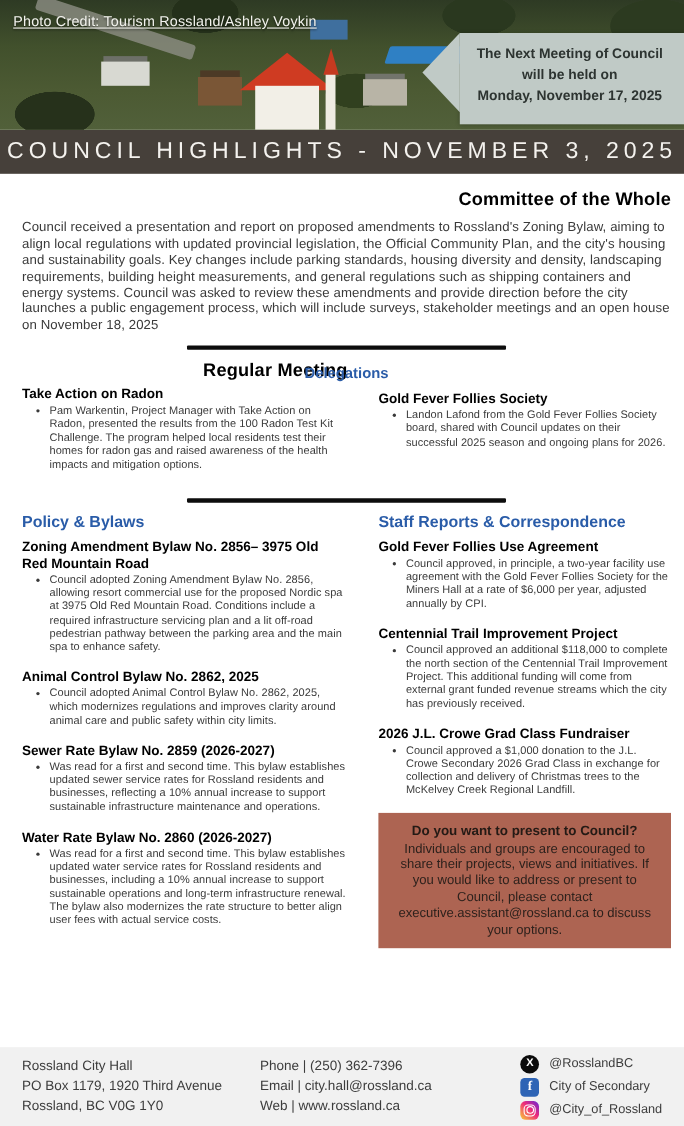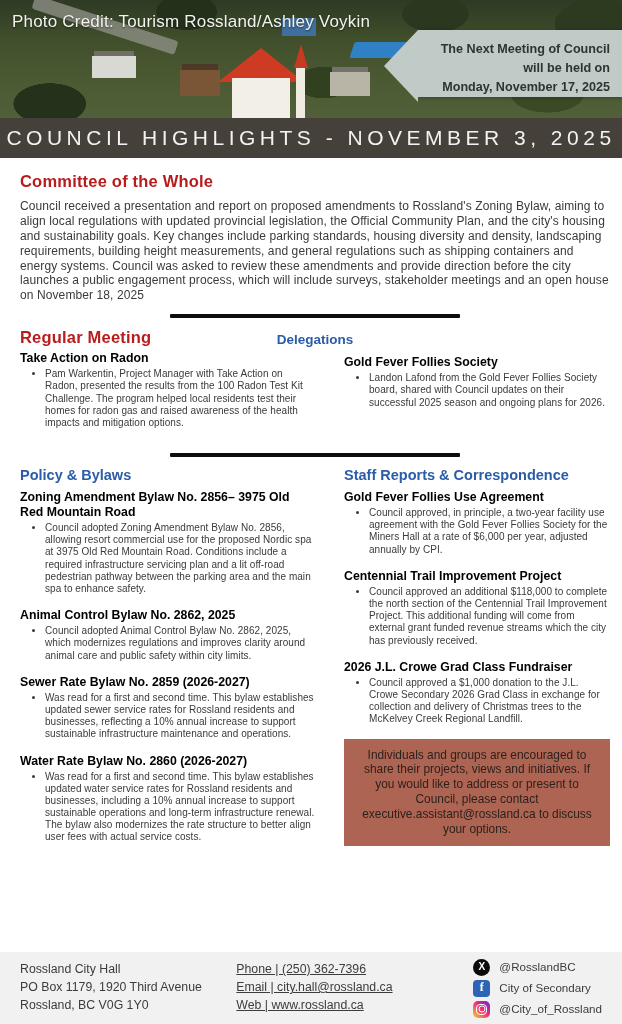--- a/index.html
+++ b/index.html
@@ -28,45 +28,46 @@
   .house2 { left:180px; top:70px; width:40px; height:26px; background:#7a5636; box-shadow:0 -8px 0 -2px #4c3a26; }
   .house3 { left:488px; top:64px; width:46px; height:24px; background:#c9cbc4; box-shadow:0 -8px 0 -2px #5a5c55; }
   .house4 { left:330px; top:72px; width:40px; height:24px; background:#b8b4a6; box-shadow:0 -7px 0 -2px #72746c; }
   .blueroof { left:352px; top:42px; width:86px; height:16px; background:#2f80c4; transform:skewX(-18deg); border-radius:2px; }
   .bluehouse { left:282px; top:18px; width:34px; height:18px; background:#3f6f9e; }
   .church-body { left:232px; top:78px; width:58px; height:40px; background:#f2efe7; }
   .church-roof { left:218px; top:48px; width:0; height:0; border-left:43px solid transparent; border-right:43px solid transparent; border-bottom:34px solid #cf3b22; }
   .steeple { left:296px; top:66px; width:9px; height:52px; background:#efece2; }
   .steeple-top { left:294px; top:44px; width:0; height:0; border-left:7px solid transparent; border-right:7px solid transparent; border-bottom:24px solid #c53a20; }
   .photo-credit {
-    position:absolute; left:12px; top:12px; color:#f3f3ee; font-size:17px; letter-spacing:.2px;
+    position:absolute; left:12px; top:12px; color:#f3f3ee; font-size:13px; letter-spacing:.2px;
     text-shadow:0 1px 2px rgba(0,0,0,.55);
+    text-decoration:underline;
   }
   .ribbon {
     position:absolute; right:0; top:30px; width:204px; background:#c0cac6;
-    padding:10px 12px 0 8px; text-align:right; color:#2d3431;
+    padding:10px 12px 16px 8px; text-align:center; color:#2d3431;
     font-weight:bold; font-size:12.6px; line-height:1.5;
     box-shadow:0 1px 4px rgba(0,0,0,.25);
   }
   .ribbon::before {
     content:""; position:absolute; right:100%; top:0;
     border-top:36.5px solid transparent; border-bottom:36.5px solid transparent;
     border-right:34px solid #c0cac6;
   }
 
   
   .banner {
     flex:0 0 40px; background:#46403a; color:#f4f2ee; display:flex;
     align-items:center; justify-content:center; font-size:21px;
     letter-spacing:4.5px; font-weight:400;
   }
 
   
   .content { flex:1 1 auto; padding:14px 12px 0 20px; overflow:hidden; }
-  h2.section-h { font-size:16.5px; color:#b91c1c; margin-bottom:8px; letter-spacing:.2px; }
+  h2.section-h { font-size:16.5px; color:#000000; margin-bottom:8px; letter-spacing:.2px;text-align:right; }
   .body-text { font-size:12px; line-height:1.24; color:#3a3a3a; letter-spacing:.1px; }
   .committee .body-text { width:592px; }
   .divider { width:290px; height:4px; background:#0d0d0d; margin:11px auto 10px auto; border-radius:1px; }
 
   .two-col { display:grid; grid-template-columns:296px 1fr; column-gap:28px; position:relative; }
   .blue-h { color:#2a5ca8; font-size:14.5px; font-weight:bold; margin-bottom:7px; }
   .delegations-h {
     position:absolute; left:0; top:4px; width:100%; text-align:center;
     color:#2a5ca8; font-size:13.5px; font-weight:bold;
   }
@@ -83,21 +84,21 @@
   }
   .present-box .pb-title { font-weight:bold; font-size:12.2px; margin-bottom:2px; color:#241a15; }
   .present-box .pb-body { font-size:11.9px; line-height:1.25; }
 
   
   .footer {
     flex:0 0 72px; background:#f1f1f1; display:flex; align-items:center;
     padding:0 20px; color:#3c3c3c; font-size:12.3px; line-height:1.45;
   }
   .f-address { width:230px; }
-  .f-contact { width:252px;text-decoration:underline; }
+  .f-contact { width:252px; }
   .f-social { flex:1; display:flex; flex-direction:column; gap:4px; }
   .social-row { display:flex; align-items:center; gap:9px; font-size:11.6px; }
   .icon { width:17px; height:17px; display:inline-flex; align-items:center; justify-content:center; flex:0 0 17px; }
   .x-icon { background:#0b0b0b; border-radius:50%; color:#fff; font-weight:bold; font-size:10px; }
   .fb-icon { background:#2e64b5; border-radius:4px; color:#fff; font-weight:bold; font-size:12px; font-family:"Liberation Serif", serif; }
   .ig-icon { background:linear-gradient(45deg,#f9ce34 0%, #ee2a7b 55%, #6228d7 100%); border-radius:5px; position:relative; }
   .ig-icon::before { content:""; position:absolute; inset:3px; border:1.5px solid #fff; border-radius:4px; }
   .ig-icon::after { content:""; position:absolute; width:5px; height:5px; border:1.5px solid #fff; border-radius:50%; top:50%; left:50%; transform:translate(-50%,-50%); }
 </style>
 </head>
@@ -207,20 +208,21 @@
             </ul>
         </div>
         <div class="item">
           <h4>2026 J.L. Crowe Grad Class Fundraiser</h4>
           <ul>
               <li>Council approved a $1,000 donation to the J.L. Crowe Secondary 2026 Grad Class in exchange for collection and delivery of Christmas trees to the McKelvey Creek Regional Landfill.</li>
             </ul>
         </div>
 
         <div class="present-box">
+          <div class="pb-title">Do you want to present to Council?</div>
           <div class="pb-body">Individuals and groups are encouraged to share their projects, views and initiatives. If you would like to address or present to Council, please contact executive.assistant@rossland.ca to discuss your options.</div>
         </div>
       </div>
     </section>
 
   </div>
 
   <div class="footer">
     <div class="f-address">
       <div>Rossland City Hall</div>

